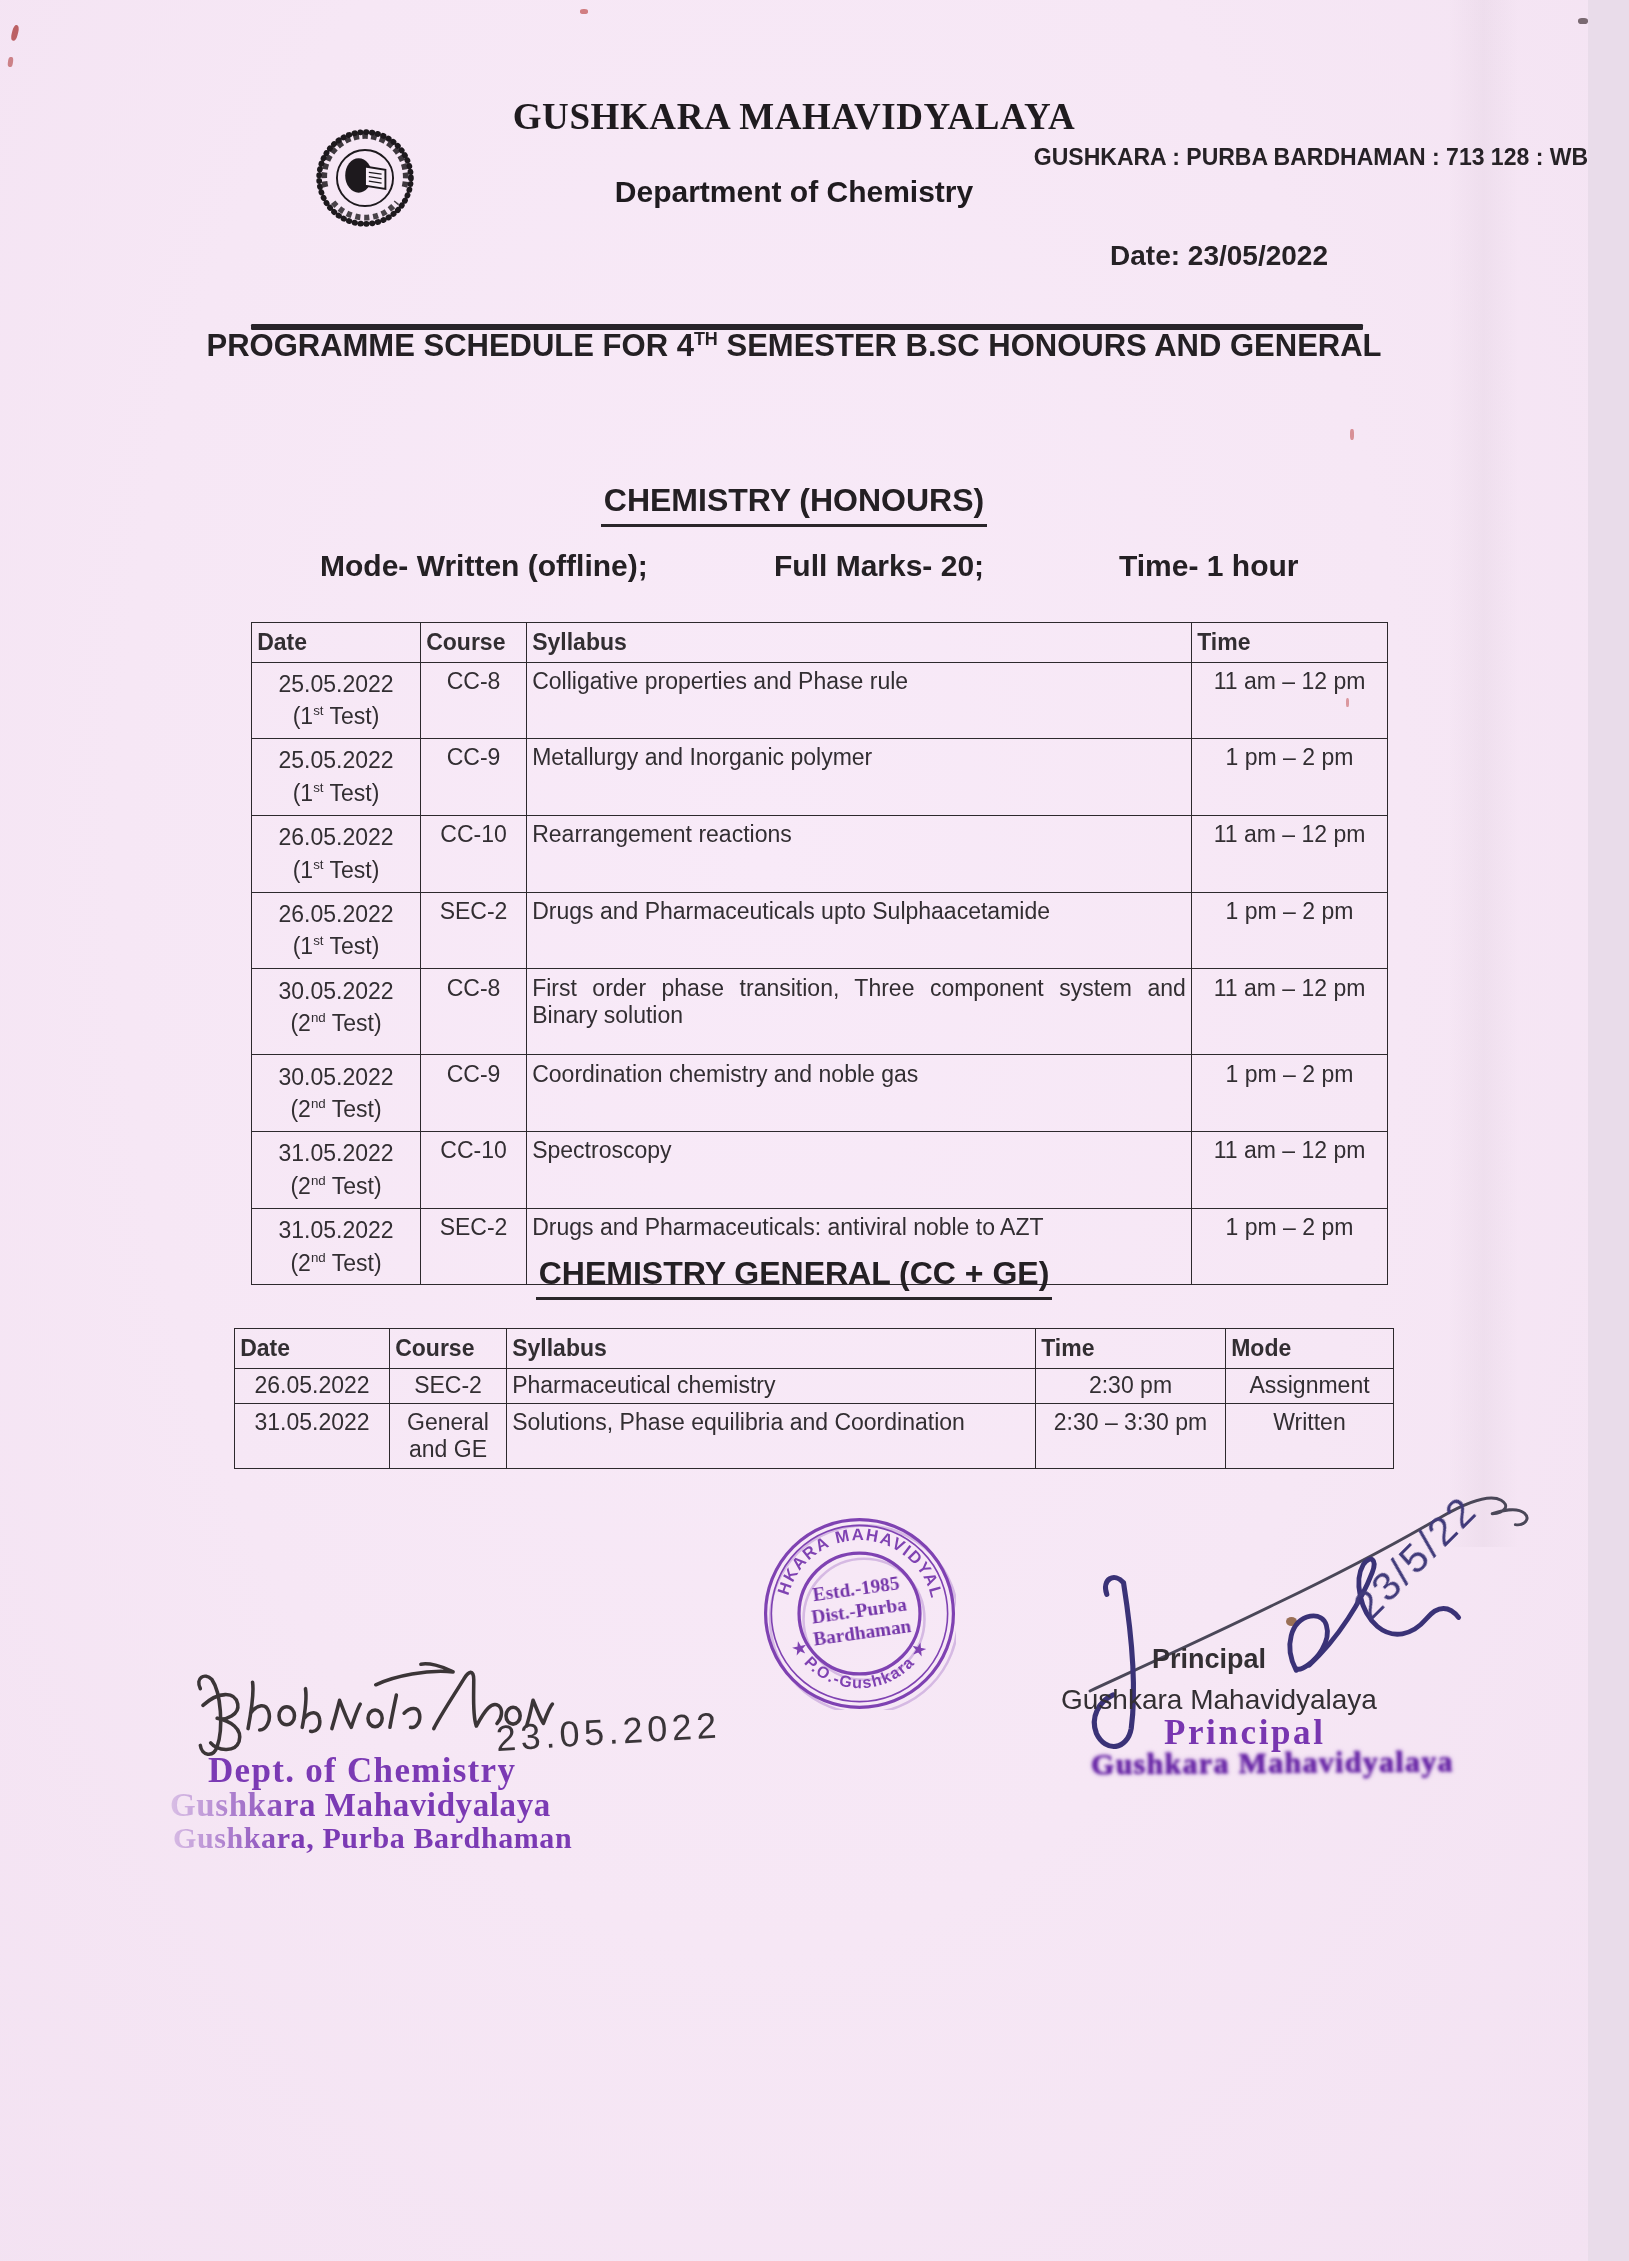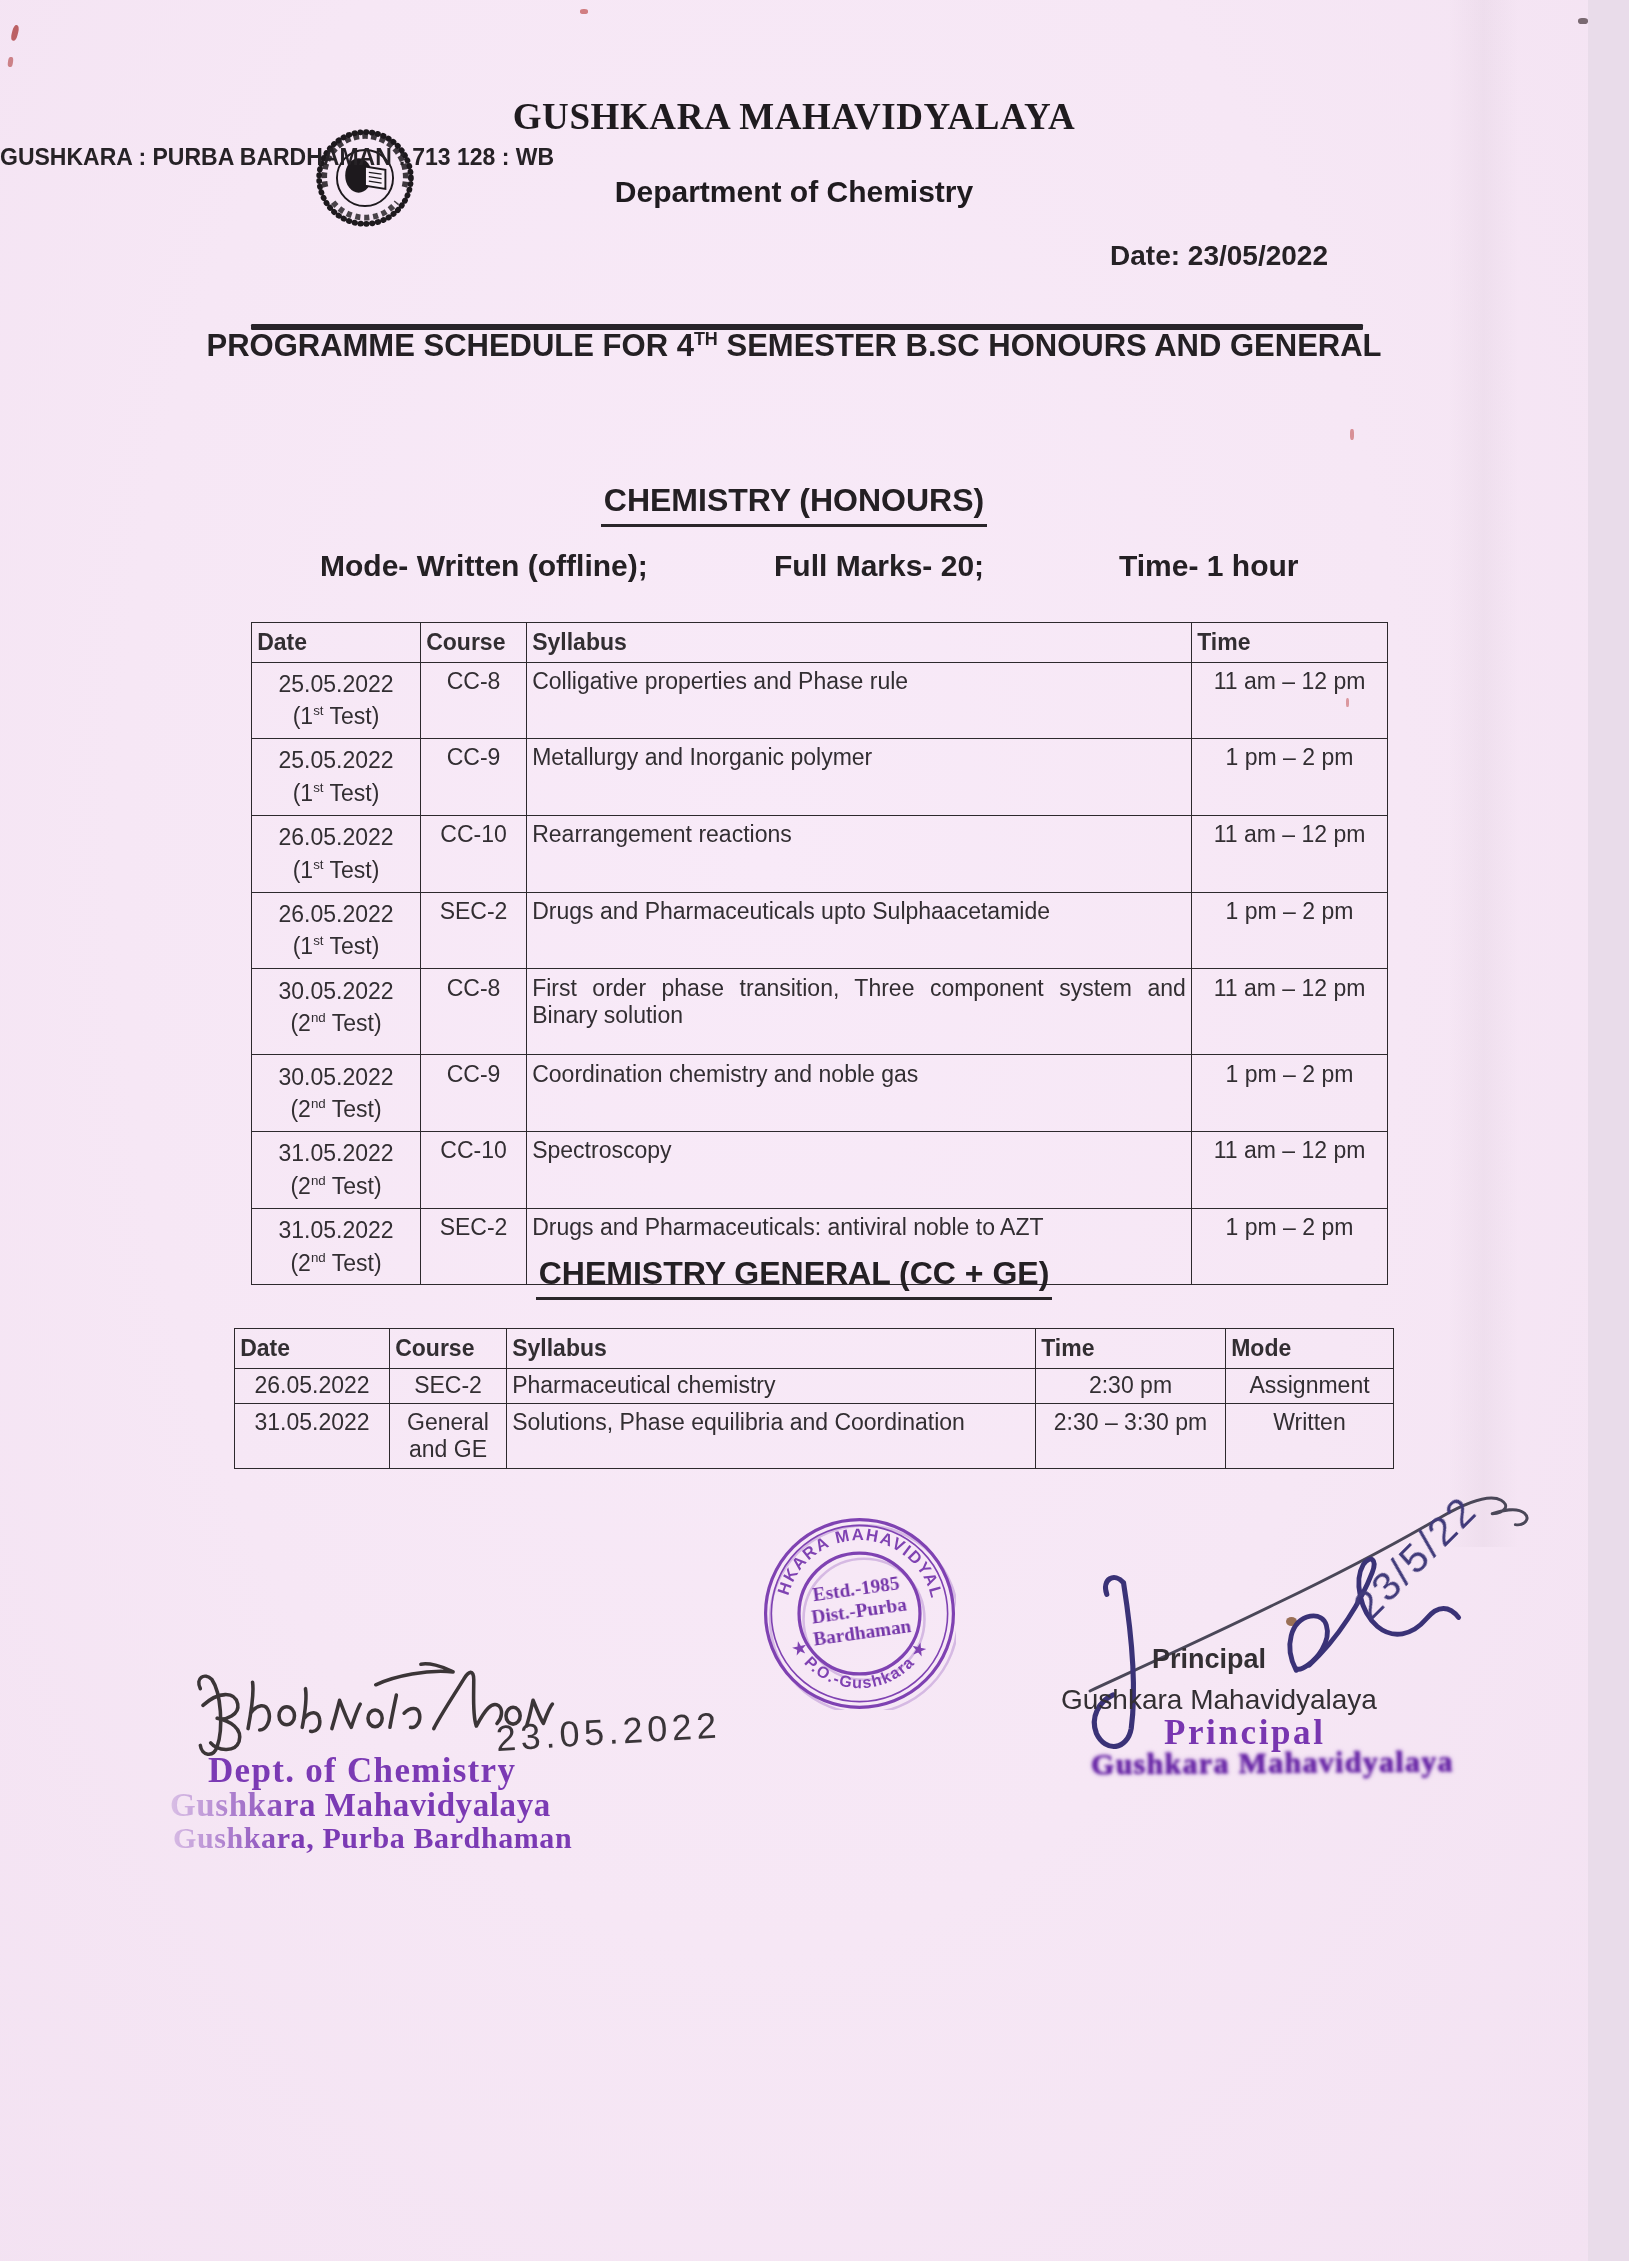--- a/index.html
+++ b/index.html
@@ -5,21 +5,21 @@
   html,body{margin:0;padding:0;background:#e9dcea;}
   .page{
     position:relative;width:1588px;height:2261px;overflow:hidden;
     background:radial-gradient(ellipse at 48% 38%, #f8eaf8 0%, #f6e7f5 55%, #f3e2f2 100%);
     font-family:"Liberation Sans", sans-serif;color:#2c282c;
   }
   .abs{position:absolute;}
   
   .college-name{left:0;right:0;top:95px;text-align:center;
     font-family:"Liberation Serif", serif;font-weight:bold;font-size:37px;letter-spacing:0.6px;color:#1f1b1f;}
-  .address-line{left:0;right:0;top:144px;text-align:left;font-weight:bold;font-size:23px;color:#262226;}
+  .address-line{left:0;right:0;top:144px;text-align:right;font-weight:bold;font-size:23px;color:#262226;}
   .dept-line{left:0;right:0;top:175px;text-align:center;font-weight:bold;font-size:30px;color:#1f1b1f;}
   .date-line{right:260px;top:240px;font-weight:bold;font-size:28px;color:#262226;}
   .top-rule{left:251px;top:324px;width:1112px;height:5.8px;background:#28242a;border-radius:1.3px;}
   
   .main-title{left:0;right:0;top:330px;text-align:center;font-weight:bold;font-size:31px;color:#242024;line-height:1.0;}
   .main-title .l2{margin-top:17px;}
   sup.t{font-size:58%;vertical-align:super;line-height:0;}
   .section-head{left:0;right:0;text-align:center;font-weight:bold;font-size:32px;color:#242024;}
   .section-head span{display:inline-block;border-bottom:3.9px solid #2a262a;padding:0 2.6px 5.2px 2.6px;}
   .head-honours{top:482px;}

